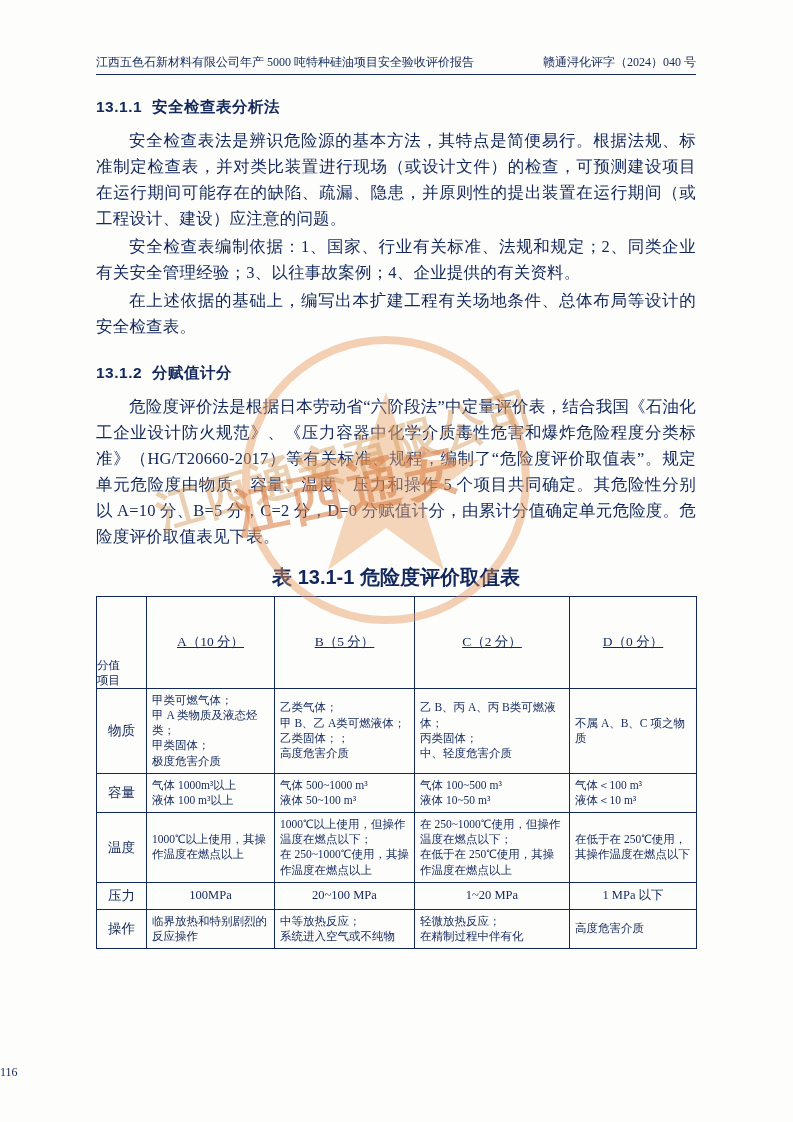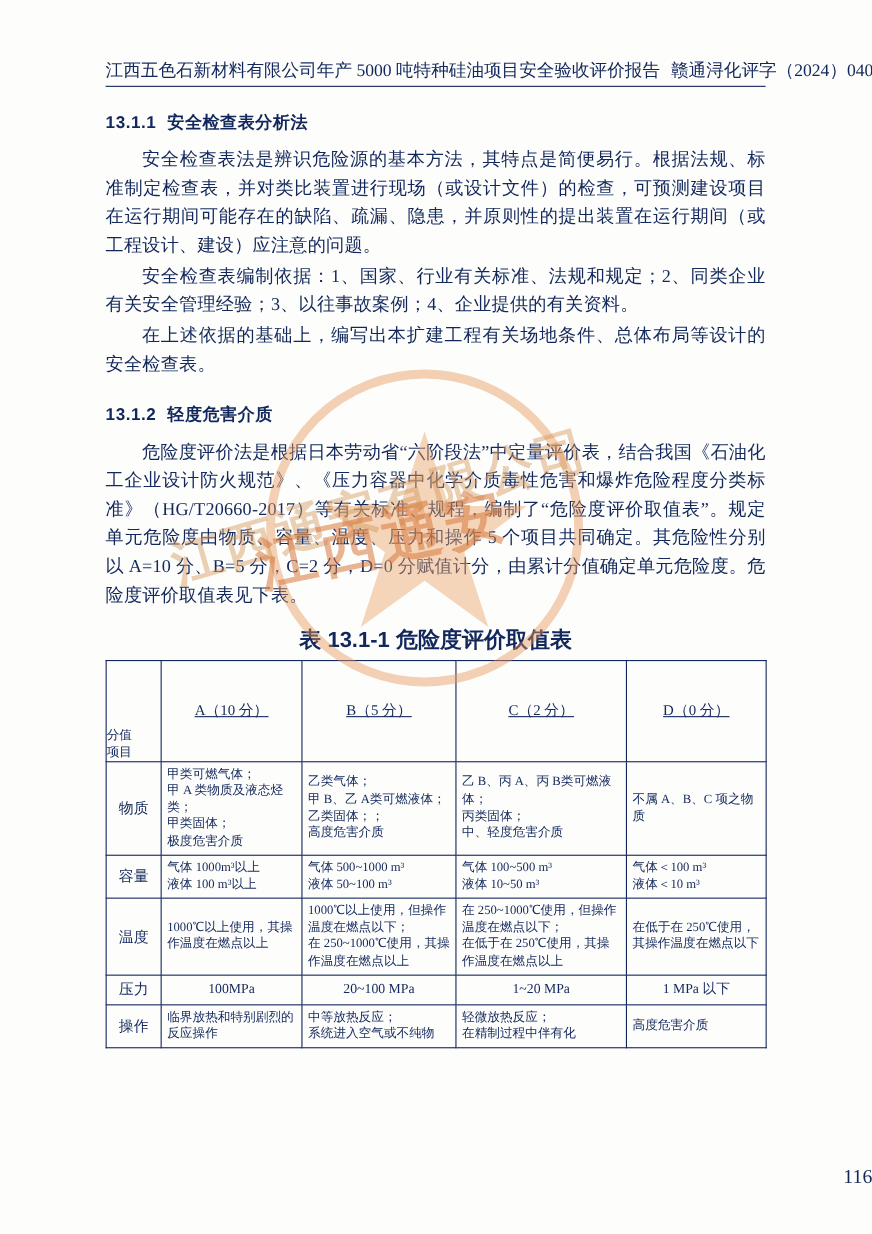--- a/index.html
+++ b/index.html
@@ -21,21 +21,21 @@
     position: absolute;
     left: 96px;
     top: 54px;
     width: 600px;
   }
   
   .header {
     display: flex;
     justify-content: space-between;
     align-items: flex-end;
-    font-size: 16px;
+    font-size: 12px;
     color: #12275c;
     padding-bottom: 3px;
     border-bottom: 1.6px solid #12275c;
     letter-spacing: 0px;
   }
   .header .left { white-space: nowrap; }
   .header .right { white-space: nowrap; padding-left: 10px;}
 
   
   h3.sec {
@@ -98,22 +98,22 @@
     height: 52px;
     padding: 0 !important;
     margin-left: 40px;
   }
 
   
   .pagenum {
     position: absolute;
     left: 0; right: 0;
     bottom: 42px;
-    text-align: right;
-    font-size: 18px;
+    text-align: left;
+    font-size: 12px;
     color: #12275c;
   }
 
   
   .wm {
     position: absolute;
     left: 0; top: 0;
     width: 793px; height: 1122px;
     pointer-events: none;
     z-index: 5;
@@ -172,21 +172,21 @@
     </div>
 
     <h3 class="sec">
       <span class="num">13.1.1</span><span>安全检查表分析法</span>
     </h3>
     <p class="para">安全检查表法是辨识危险源的基本方法，其特点是简便易行。根据法规、标准制定检查表，并对类比装置进行现场（或设计文件）的检查，可预测建设项目在运行期间可能存在的缺陷、疏漏、隐患，并原则性的提出装置在运行期间（或工程设计、建设）应注意的问题。</p>
     <p class="para">安全检查表编制依据：1、国家、行业有关标准、法规和规定；2、同类企业有关安全管理经验；3、以往事故案例；4、企业提供的有关资料。</p>
     <p class="para">在上述依据的基础上，编写出本扩建工程有关场地条件、总体布局等设计的安全检查表。</p>
 
     <h3 class="sec">
-      <span class="num">13.1.2</span><span>轻度危害介质</span>
+      <span class="num">13.1.2</span><span>分赋值计分</span>
     </h3>
     <p class="para">危险度评价法是根据日本劳动省“六阶段法”中定量评价表，结合我国《石油化工企业设计防火规范》、《压力容器中化学介质毒性危害和爆炸危险程度分类标准》（HG/T20660-2017）等有关标准、规程，编制了“危险度评价取值表”。规定单元危险度由物质、容量、温度、压力和操作 5 个项目共同确定。其危险性分别以 A=10 分、B=5 分，C=2 分，D=0 分赋值计分，由累计分值确定单元危险度。危险度评价取值表见下表。</p>
 
     <div class="tbl-caption">表 13.1-1  危险度评价取值表</div>
 
     <table class="risk">
       <colgroup>
         <col style="width:50px">
         <col style="width:128px">
         <col style="width:140px">

